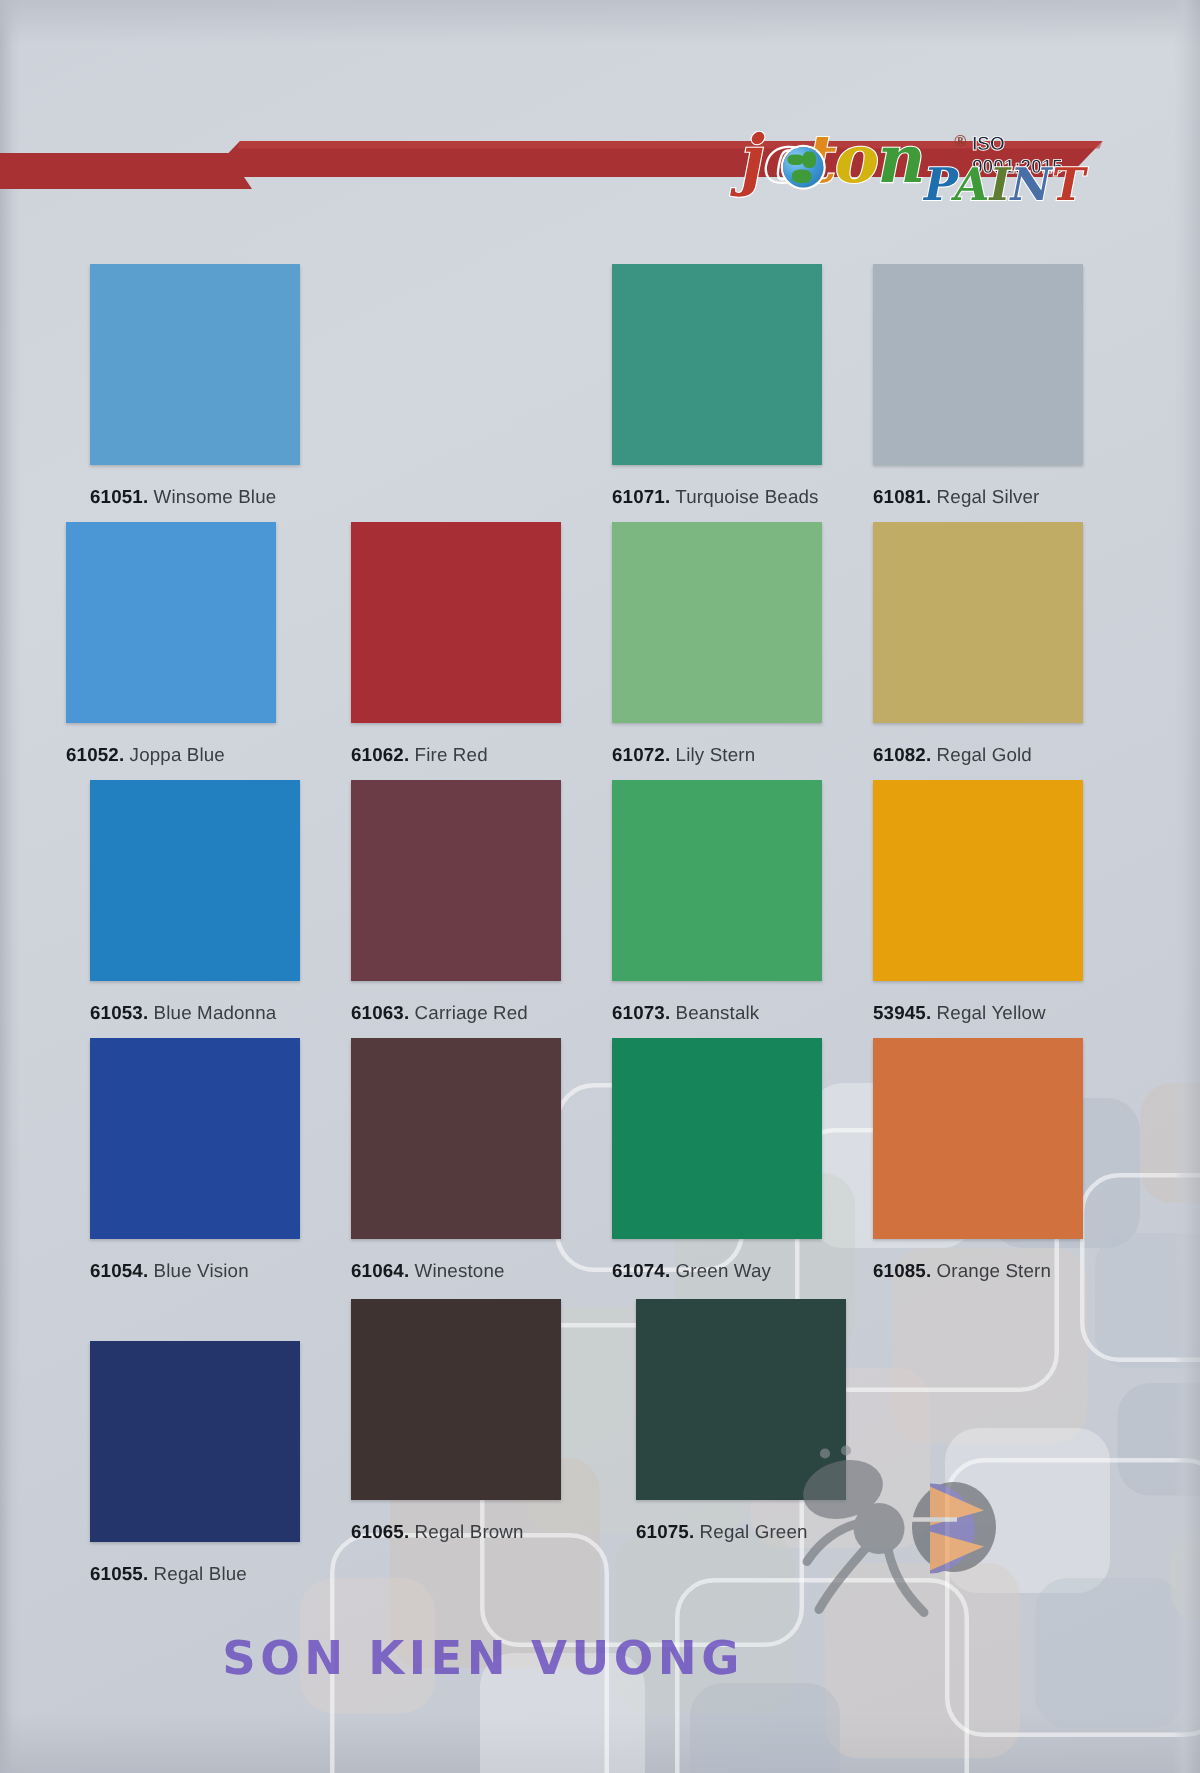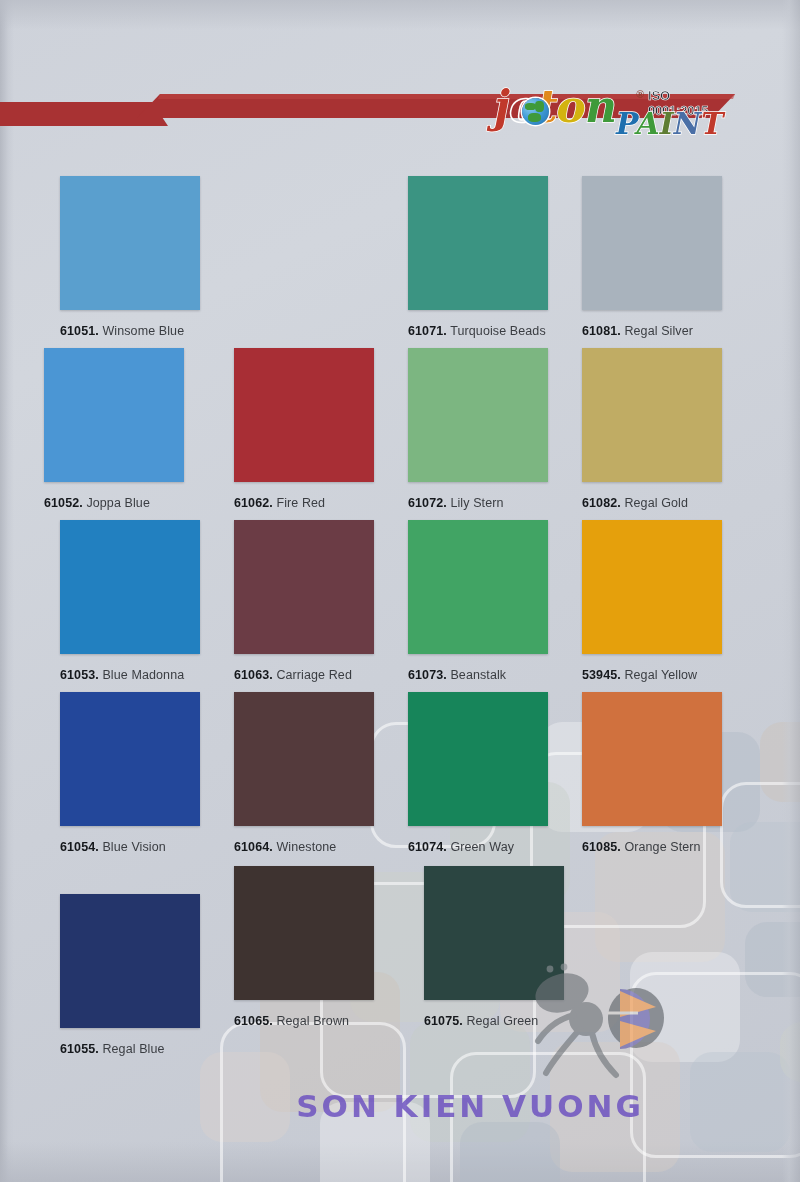--- a/index.html
+++ b/index.html
@@ -121,21 +121,21 @@
   }
   .caption b{font-weight:bold;color:#15181c;}
   .caption i{font-style:normal;color:#3a3d42;}
 
   
   #ant{position:absolute;left:520px;top:955px;width:200px;height:125px;pointer-events:none;}
 
   
   #brand{
     position:absolute;left:0;top:1088px;width:644px;
-    text-align:right;
+    text-align:center;
     font-family:"DejaVu Sans", sans-serif;
     font-size:31px;font-weight:bold;
     letter-spacing:3px;
     color:#6b4fc0;
     opacity:.82;
   }
 </style>
 </head>
 <body>
 

